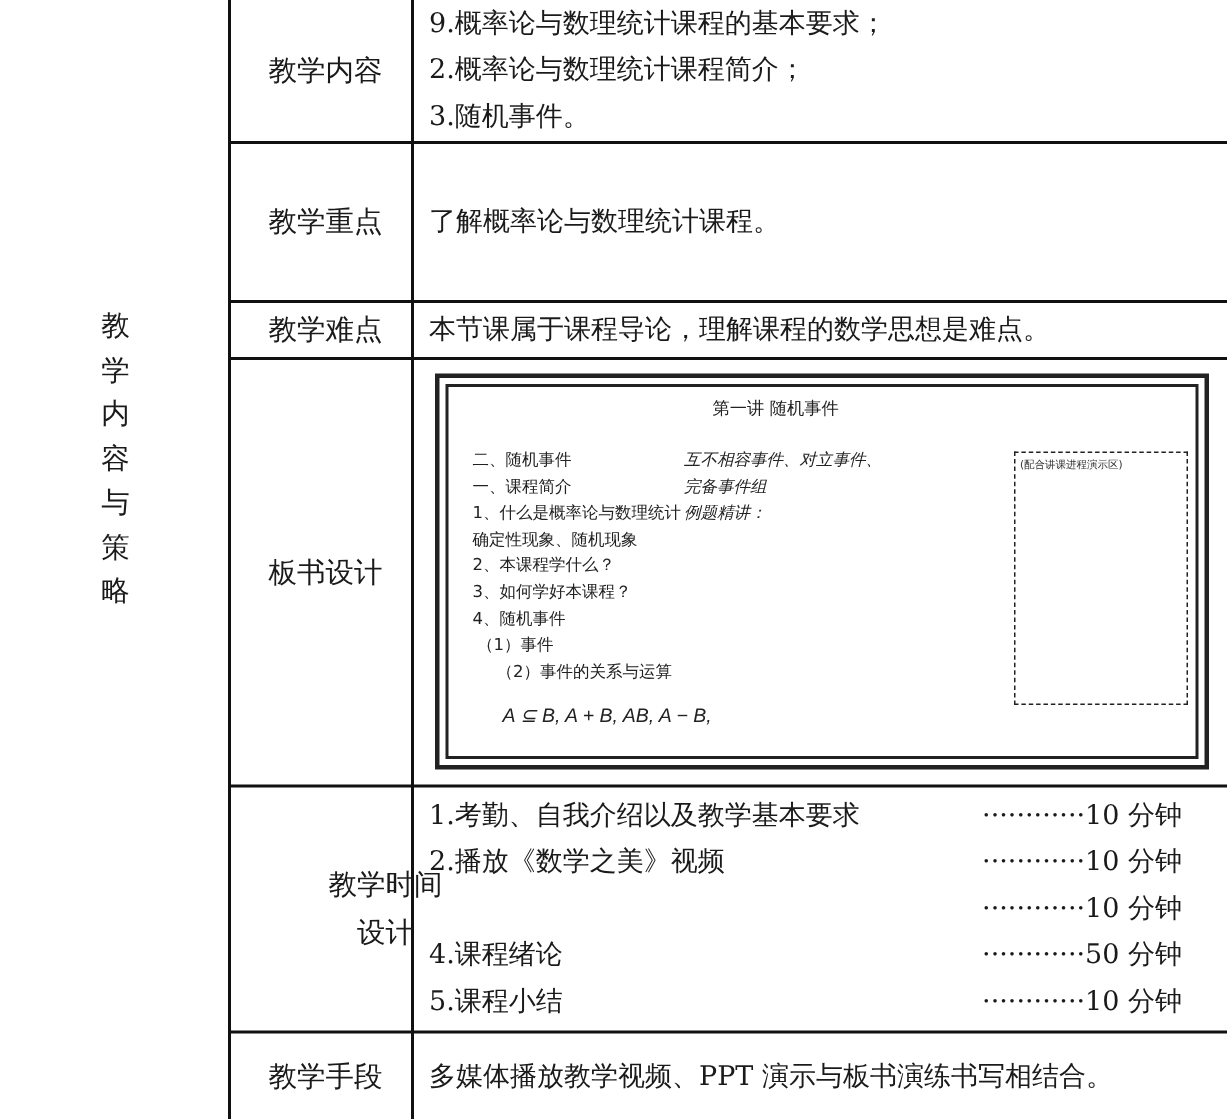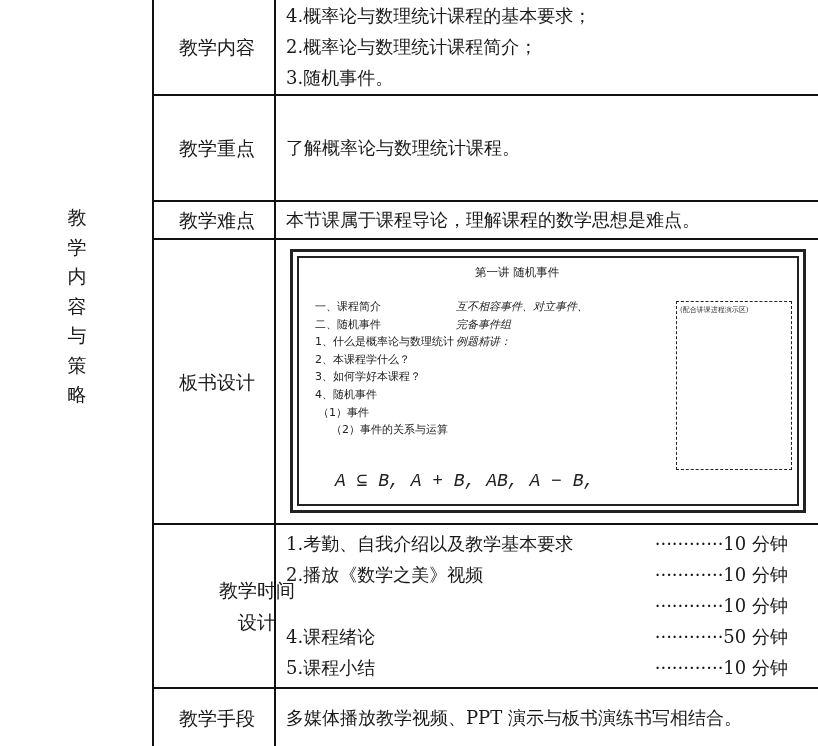--- a/index.html
+++ b/index.html
@@ -11,21 +11,21 @@
   .content { position:absolute; font-size:18px; line-height:31px; white-space:nowrap; }
   .side-title { position:absolute; left:64px; top:203px; width:26px; font-size:19px; line-height:29.5px; text-align:center; }
   .side-title span { display:block; }
 
   
   .board-outer { position:absolute; left:290px; top:249px; width:516px; height:264px; border:3px solid #222; box-sizing:border-box; }
   .board-inner { position:absolute; left:4px; top:4px; right:4px; bottom:4px; border:2px solid #222; }
   .board-text { position:absolute; font-family:"DejaVu Sans","Liberation Sans",sans-serif; font-size:11px; color:#222; white-space:nowrap; }
   .board-title { font-size:11.5px; }
   .board-col { position:absolute; font-family:"DejaVu Sans","Liberation Sans",sans-serif; font-size:11px; line-height:17.6px; color:#222; white-space:nowrap; }
-  .formula { position:absolute; font-family:Liberation Mono, monospace; font-style:italic; font-size:18px; color:#222; white-space:nowrap; }
+  .formula { position:absolute; font-family:Liberation Sans, sans-serif; font-style:italic; font-size:13px; color:#222; white-space:nowrap; }
   .demo-box { position:absolute; left:676px; top:301px; width:116px; height:169px; border:1.5px dashed #222; box-sizing:border-box; }
   .demo-label { position:absolute; left:3px; top:3px; font-family:"DejaVu Sans","Liberation Sans",sans-serif; font-size:7px; color:#333; white-space:nowrap; }
 
   .time-row { position:absolute; left:286px; width:520px; height:31px; font-size:18px; line-height:31px; }
   .time-row .item { position:absolute; left:0; white-space:nowrap; }
   .time-row .dur { position:absolute; right:18px; white-space:nowrap; letter-spacing:0px; }
 </style>
 </head>
 <body>
 
@@ -42,40 +42,41 @@
   <span>学</span>
   <span>内</span>
   <span>容</span>
   <span>与</span>
   <span>策</span>
   <span>略</span>
 </div>
 
 <div class="label" style="left:155px; top:31px;">教学内容</div>
 <div class="content" style="left:286px; top:0px;">
-  <div>4.概率论与数理统计课程的基本要求；</div>
+  <div>9.概率论与数理统计课程的基本要求；</div>
   <div>2.概率论与数理统计课程简介；</div>
   <div>3.随机事件。</div>
 </div>
 
 <div class="label" style="left:155px; top:132px;">教学重点</div>
 <div class="content" style="left:286px; top:132px;">了解概率论与数理统计课程。</div>
 
 <div class="label" style="left:155px; top:204px;">教学难点</div>
 <div class="content" style="left:286px; top:204px;">本节课属于课程导论，理解课程的数学思想是难点。</div>
 
 <div class="label" style="left:155px; top:366px;">板书设计</div>
 <div class="board-outer">
   <div class="board-inner"></div>
 </div>
 <div class="board-text board-title" style="left:475px; top:265px;">第一讲  随机事件</div>
 <div class="board-col" style="left:315px; top:298px;">
+  <div>二、随机事件</div>
   <div>一、课程简介</div>
-  <div>二、随机事件</div>
   <div>1、什么是概率论与数理统计</div>
+  <div>确定性现象、随机现象</div>
   <div>2、本课程学什么？</div>
   <div>3、如何学好本课程？</div>
   <div>4、随机事件</div>
   <div style="margin-left:3px;">（1）事件</div>
   <div style="margin-left:16px;">（2）事件的关系与运算</div>
 </div>
 <div class="formula" style="left:335px; top:469px;">A ⊆ B, A + B, AB, A − B,</div>
 <div class="board-col" style="left:456px; top:298px;font-style:italic;">
   <div>互不相容事件、对立事件、</div>
   <div>完备事件组</div>

